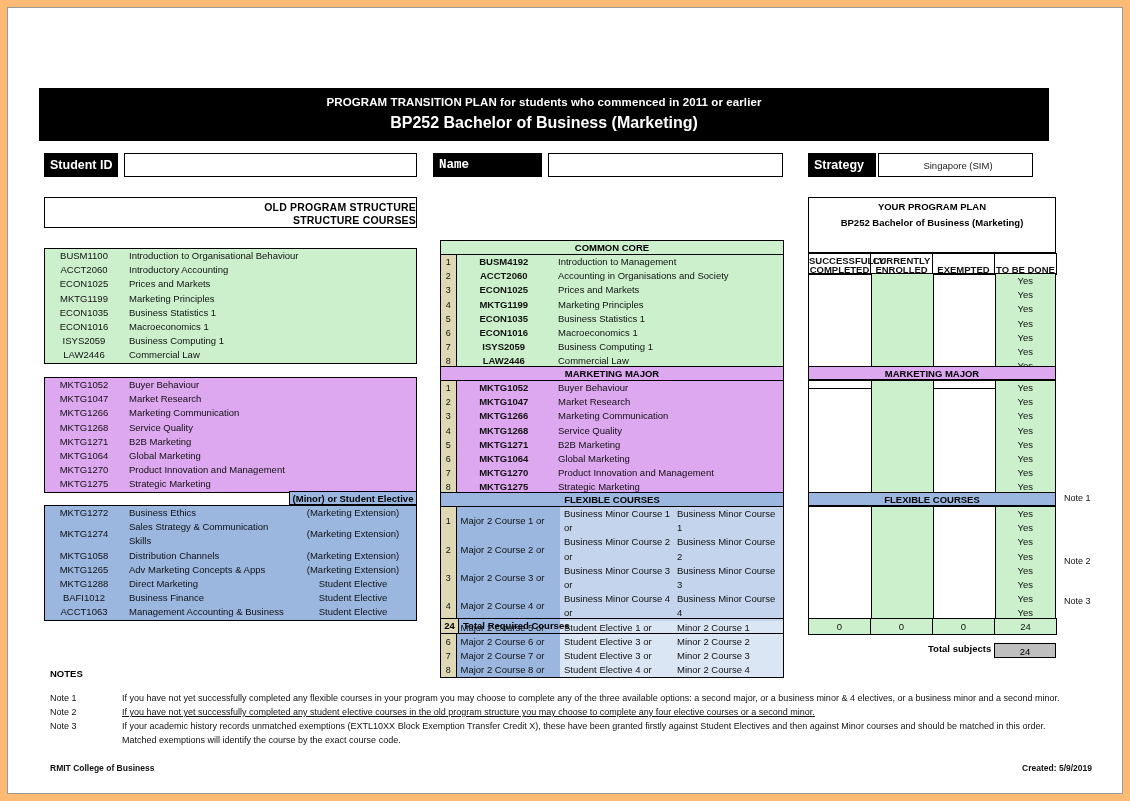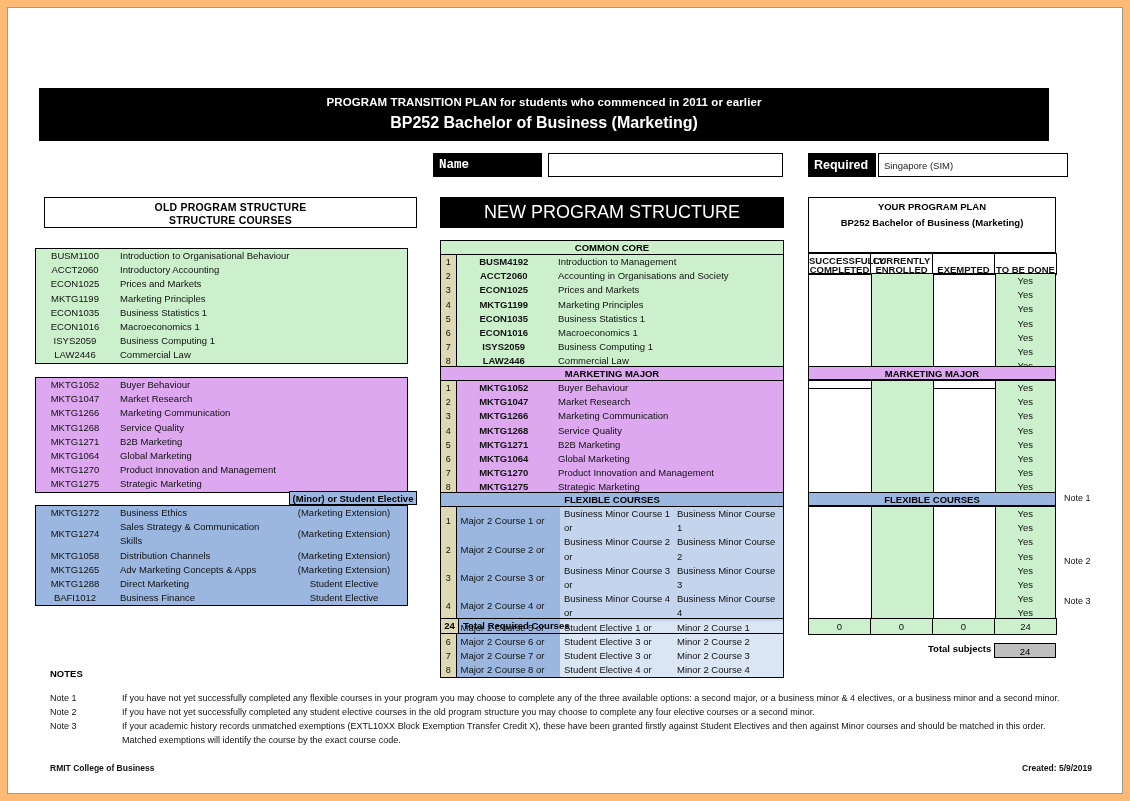--- a/index.html
+++ b/index.html
@@ -54,40 +54,40 @@
     border: 1px solid #000; background: #fff;
     font-size: 9.5px; color: #222;
     line-height: 24px; padding-left: 5px;
   }
 
   
   .oldtitle {
     position: absolute; left: 36px; top: 189px;
     width: 373px; height: 31px;
     border: 1px solid #000; background: #fff;
-    text-align: center;
+    text-align: right;
   }
   .oldtitle div { font-size: 10.5px; font-weight: bold; letter-spacing: .2px; }
   .oldtitle .t1 { padding-top: 3px; }
   .oldtitle .t2 { padding-top: 1px; }
   .newtitle {
     position: absolute; left: 432px; top: 189px;
     width: 344px; height: 31px;
     background: #000; color: #fff;
     text-align: center;
     font-size: 18px; font-weight: normal;
     line-height: 31px;
   }
 
   
   table.grid { border-collapse: collapse; table-layout: fixed; }
   table.grid td { padding: 0; font-size: 9.5px; color: #111; }
 
   
-  .leftblock { position: absolute; left: 27px; width: 373px; border: 1px solid #000; }
+  .leftblock { position: absolute; left: 36px; width: 373px; border: 1px solid #000; }
   .leftblock td { height: 14.2px; line-height: 14.2px; }
   .leftblock td.code { width: 78px; text-align: center; }
   .leftblock td.name { padding-left: 6px; }
   .leftblock td.kind { width: 126px; text-align: center; }
   .bg-green  { background: #ccf0cc; }
   .bg-purple { background: #dda8ef; }
   .bg-blue   { background: #9bb7e0; }
 
   .minorhdr {
     position: absolute; left: 281px; top: 483px;
@@ -192,34 +192,37 @@
 <body>
 
 <div id="page">
  <div id="sheet">
 
   <div class="banner">
     <div class="banner-line1">PROGRAM TRANSITION PLAN for students who commenced in 2011 or earlier</div>
     <div class="banner-line2">BP252  Bachelor of Business (Marketing)</div>
   </div>
 
+  <div class="idrow" style="left:36px;width:373px;">
+    <div class="idlabel" style="width:74px;">Student ID</div>
+    <div class="idbox" style="left:80px;width:293px;"></div>
+  </div>
   <div class="idrow" style="left:425px;width:350px;">
     <div class="idlabel" style="width:109px;font-family:Liberation Mono, monospace;">Name</div>
     <div class="idbox" style="left:115px;width:235px;"></div>
   </div>
   <div class="idrow" style="left:800px;width:248px;">
-    <div class="idlabel" style="width:68px;">Required</div>
-    <div class="idbox" style="left:70px;width:190px;">Singapore (SIM)</div>
+    <div class="idlabel" style="width:68px;">Strategy</div>
+    <div class="idbox" style="left:70px;width:155px;text-align:center;">Singapore (SIM)</div>
   </div>
 
   <div class="oldtitle">
     <div class="t1">OLD PROGRAM STRUCTURE</div>
     <div class="t2">STRUCTURE COURSES</div>
   </div>
-  <div class="newtitle">NEW PROGRAM STRUCTURE</div>
 
   <div class="leftblock bg-green" style="top:240px;">
     <table class="grid" style="width:100%">
       <tbody id="old-core-body">
             <tr>
               <td class="code">BUSM1100</td>
               <td class="name">Introduction to Organisational Behaviour</td>
             </tr>
             <tr>
               <td class="code">ACCT2060</td>
@@ -317,20 +320,25 @@
               <td class="kind">(Marketing Extension)</td>
             </tr>
             <tr>
               <td class="code">MKTG1288</td>
               <td class="name">Direct Marketing</td>
               <td class="kind">Student Elective</td>
             </tr>
             <tr>
               <td class="code">BAFI1012</td>
               <td class="name">Business Finance</td>
+              <td class="kind">Student Elective</td>
+            </tr>
+            <tr>
+              <td class="code">ACCT1063</td>
+              <td class="name">Management Accounting &amp; Business</td>
               <td class="kind">Student Elective</td>
             </tr>
           </tbody>
     </table>
   </div>
 
   <div class="midblock bg-green" style="top:232px;">
     <div class="hdr">COMMON CORE</div>
     <table class="grid" style="width:100%">
       <tbody id="new-core-body">
@@ -700,21 +708,21 @@
         <div class="noteref" style="top: 548px;">Note 2</div>
         <div class="noteref" style="top: 588px;">Note 3</div>
       </div>
 
   <div class="notes">
     <div class="notes-title">NOTES</div>
     <div id="notes-list" style="position: relative;">
           <div class="note-key" style="top: 14px;">Note 1</div>
           <div class="note-line" style="left: 72px; top: 14px;">If you have not yet successfully completed any flexible courses in your program you may choose to complete any of the three available options:  a second major, or a business minor &amp; 4 electives, or a business minor and a second minor.</div>
           <div class="note-key" style="top: 28px;">Note 2</div>
-          <div class="note-line" style="left: 72px; top: 28px;">If you have not yet successfully completed any student elective courses in the old program structure you may choose to complete any four elective courses or a second minor.</div>
+          <div class="note-line" style="left: 72px; top: 28px; text-decoration: underline;">If you have not yet successfully completed any student elective courses in the old program structure you may choose to complete any four elective courses or a second minor.</div>
           <div class="note-key" style="top: 42px;">Note 3</div>
           <div class="note-line" style="left: 72px; top: 42px; text-align: right;">If your academic history records unmatched exemptions (EXTL10XX Block Exemption Transfer Credit X), these have been granted firstly against Student Electives and then against Minor courses and should be matched in this order.</div>
           <div class="note-key" style="top: 56px;"></div>
           <div class="note-line" style="left: 72px; top: 56px;">Matched exemptions will identify the course by the exact course code.</div>
         </div>
   </div>
 
   <div class="footer-left">RMIT College of Business</div>
   <div class="footer-right">Created: 5/9/2019</div>
 

